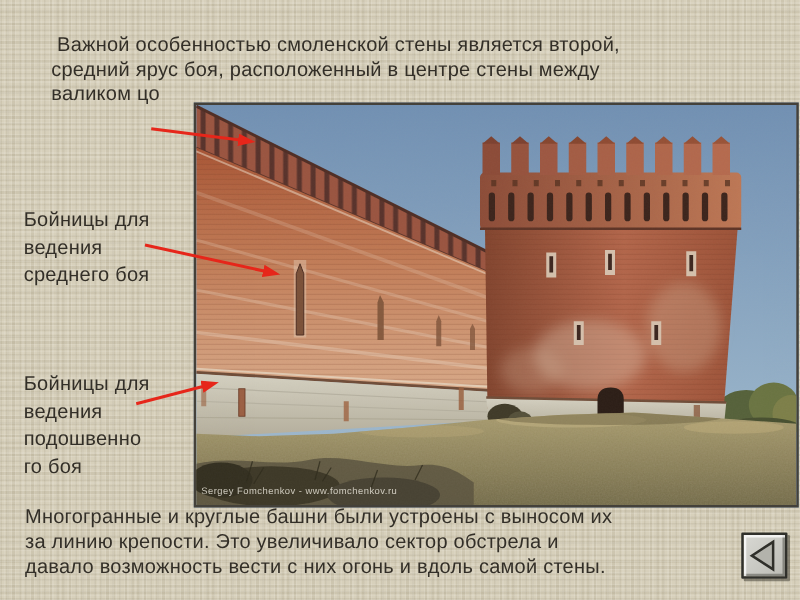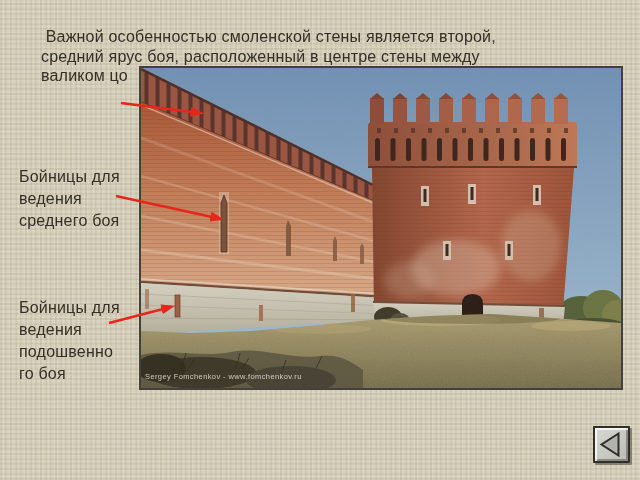--- a/index.html
+++ b/index.html
@@ -15,21 +15,21 @@
       repeating-linear-gradient(0deg, rgba(118,106,76,.10) 0 2px, transparent 2px 5px);
   }
   .para{position:absolute;margin:0;font-size:16px;letter-spacing:.2px;white-space:pre-wrap;z-index:1;}
   .para.top{left:41px;top:27px;width:550px;line-height:19.5px;}
   .para.bottom{left:20px;top:404px;width:568px;line-height:20px;}
   .label{position:absolute;font-size:16px;line-height:22px;letter-spacing:.2px;white-space:pre-line;z-index:1;}
   .label.l1{left:23px;top:94px;}
   .label.l2{left:19px;top:166px;}
   .label.l3{left:19px;top:297px;}
   .photo{
-    position:absolute;left:139px;top:66px;width:484px;height:324px;margin:0;
+    position:absolute;left:139px;top:66px;width:484px;height:324px;margin:16px;
     box-sizing:border-box;border:2px solid var(--photo-border,#44413a);
     background:#8aa6c2;z-index:2;
   }
   .photo .art{display:block;width:480px;height:320px;}
   .watermark{
     position:absolute;left:4px;top:304px;font-size:7.5px;letter-spacing:.4px;
     color:rgba(244,240,228,.78);white-space:nowrap;
   }
   .arrows{position:absolute;left:0;top:0;width:640px;height:480px;pointer-events:none;z-index:5;}
   .back-btn{
@@ -240,20 +240,23 @@
       <ellipse cx="20" cy="300" rx="25" ry="14" fill="#332f20"></ellipse>
       <g stroke="#2e2a1c" stroke-width="1" fill="none" opacity=".8">
         <path d="M40,302 l5,-17 M46,303 l8,-13 M95,300 l4,-15 M101,301 l7,-11 M140,306 l5,-14 M175,300 l6,-12"></path>
       </g>
 
       <rect x="0" y="0" width="480" height="320" filter="url(#grain)" opacity=".12"></rect>
     </svg>
     <div class="watermark">Sergey Fomchenkov - www.fomchenkov.ru</div>
   </figure>
 
+  <p class="para bottom">Многогранные и круглые башни были устроены с выносом их
+за линию крепости. Это увеличивало сектор обстрела и
+давало возможность вести с них огонь и вдоль самой стены.</p>
 
   <svg class="arrows" viewBox="0 0 640 480" xmlns="http://www.w3.org/2000/svg">
     <defs>
       <marker id="ah" markerUnits="userSpaceOnUse" markerWidth="14" markerHeight="10" refX="1.5" refY="5" orient="auto">
         <path d="M0,0 L14,5 L0,10 Z" style="fill:var(--arrow,#e6261a)"></path>
       </marker>
     </defs>
     <g style="stroke:var(--arrow,#e6261a)" stroke-width="2.4" fill="none">
       <line x1="121" y1="103" x2="192" y2="112" marker-end="url(#ah)"></line>
       <line x1="116" y1="196" x2="212" y2="217" marker-end="url(#ah)"></line>

